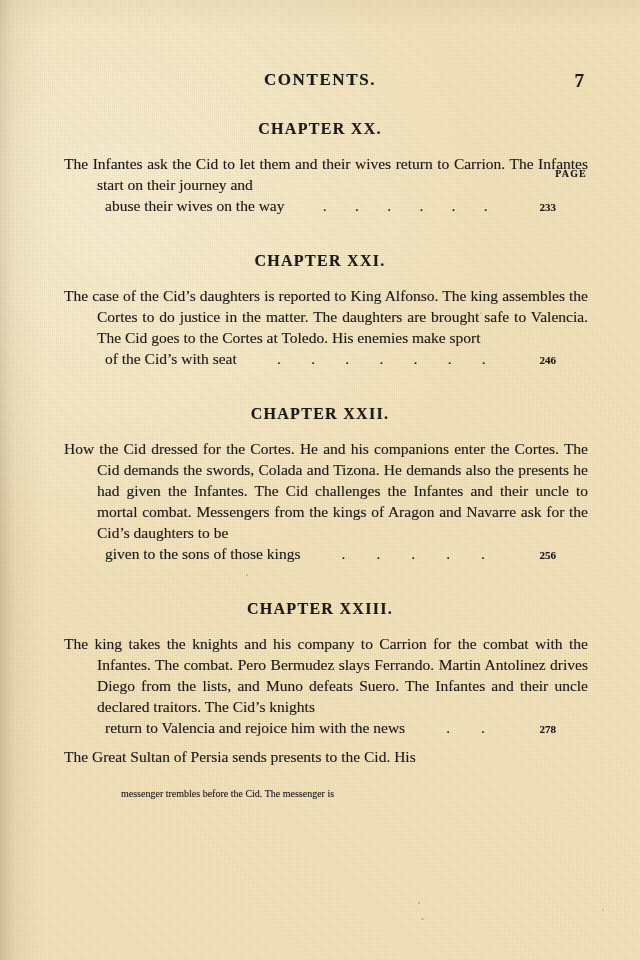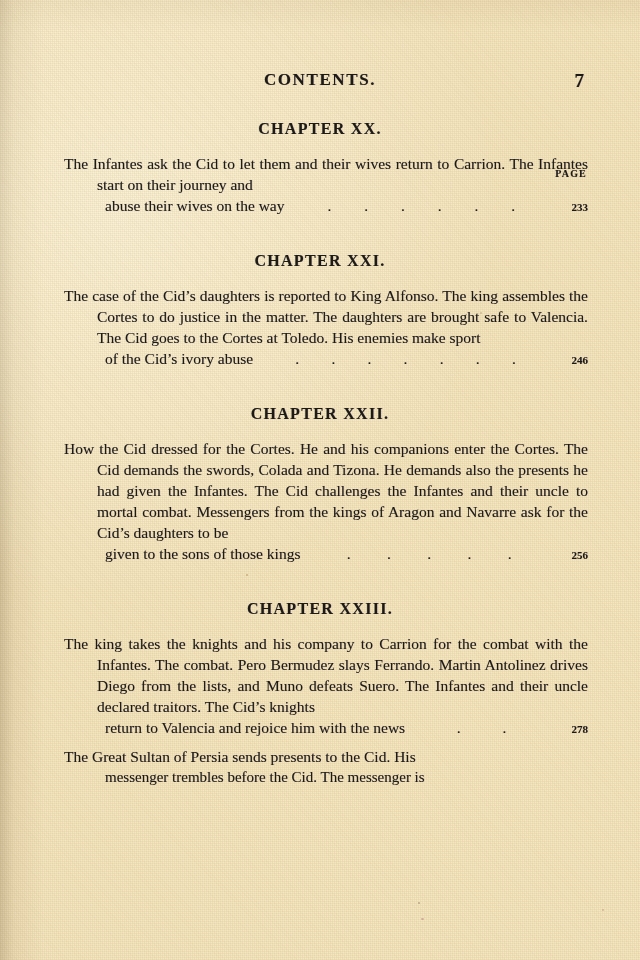--- a/index.html
+++ b/index.html
@@ -109,21 +109,21 @@
     text-indent: -33px;
     text-align: justify;
     text-justify: inter-word;
     text-shadow: 0.35px 0 rgba(95,45,125,0.26), -0.35px 0 rgba(40,90,40,0.18);
   }
   
   .last-line {
     display: flex;
     align-items: baseline;
     margin: 0;
-    padding: 0 52px 0 105px;
+    padding: 0 84px 0 105px;
     font-size: 15.5px;
     line-height: 21px;
     text-shadow: 0.35px 0 rgba(95,45,125,0.26), -0.35px 0 rgba(40,90,40,0.18);
   }
   .last-line .tail { white-space: nowrap; }
   .last-line .leaders {
     flex: 1 1 auto;
     display: flex;
     justify-content: space-evenly;
     align-items: baseline;
@@ -132,23 +132,23 @@
   .leaders span { font-size: 15.5px; line-height: 1; }
   .last-line .pageno {
     flex: 0 0 auto;
     font-weight: bold;
     min-width: 30px;
     text-align: right;
     font-size: 11px;
   }
   
   .open-line {
-    margin: 0;
+    margin: 16px;
     padding: 0 80px 0 105px;
-    font-size: 15px;
+    font-size: 10px;
     line-height: 21px;
     text-shadow: 0.35px 0 rgba(95,45,125,0.26), -0.35px 0 rgba(40,90,40,0.18);
   }
 </style>
 </head>
 <body>
 
 <div class="page">
   <div class="grain"></div>
 
@@ -178,21 +178,21 @@
               <span>.</span>
               <span>.</span>
             </span>
             <span class="pageno">233</span>
           </div>
         </div>
         <div class="entry">
           <div class="chapter-title">CHAPTER XXI.</div>
           <p class="desc">The case of the Cid’s daughters is reported to King Alfonso. The king assembles the Cortes to do justice in the matter. The daughters are brought safe to Valencia. The Cid goes to the Cortes at Toledo. His enemies make sport</p>
           <div class="last-line">
-            <span class="tail">of the Cid’s ivory abuse</span>
+            <span class="tail">of the Cid’s with seat</span>
             <span class="leaders">
               <span>.</span>
               <span>.</span>
               <span>.</span>
               <span>.</span>
               <span>.</span>
               <span>.</span>
               <span>.</span>
             </span>
             <span class="pageno">246</span>

